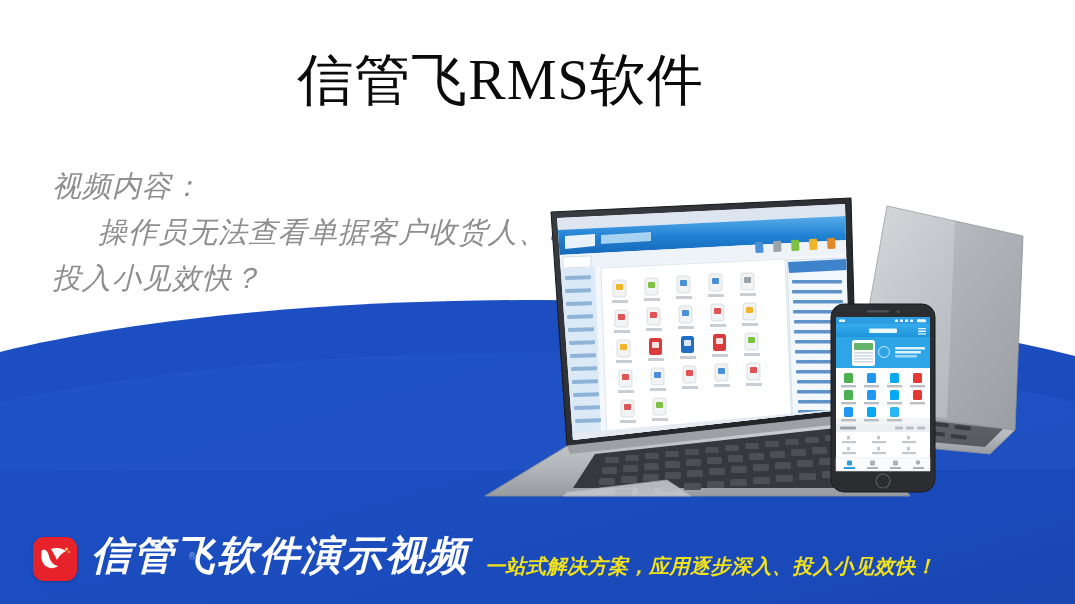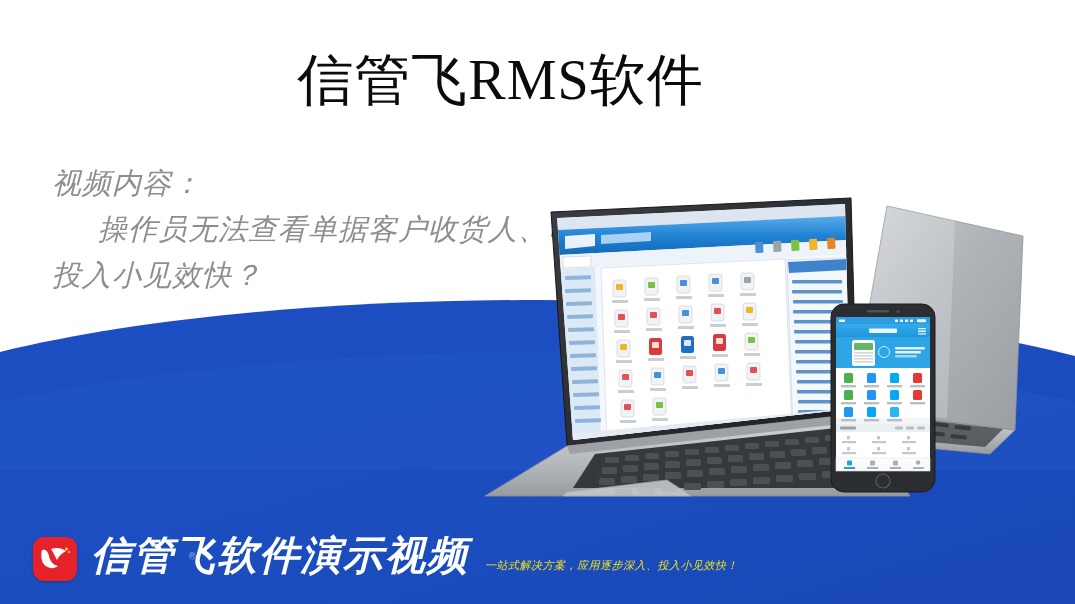--- a/index.html
+++ b/index.html
@@ -16,21 +16,21 @@
     position:absolute;left:0;top:46px;width:1001px;
     text-align:center;
     font-family:"Liberation Serif","DejaVu Serif",serif;
     font-size:56px;line-height:68px;color:#0b0b0b;letter-spacing:1px;
     white-space:nowrap;
   }
 
   
   #body-copy{
     position:absolute;left:52px;top:163px;width:600px;
-    font-family:Liberation Mono, monospace;
+    font-family:Liberation Sans, sans-serif;
     font-style:italic;font-size:29px;line-height:46px;color:#8e8e8e;
     letter-spacing:1px;
   }
   #body-copy .line-indent{text-indent:46px;display:block;}
   #body-copy .line{display:block;}
 
   
   #devices{position:absolute;left:455px;top:196px;width:620px;height:320px;}
 
   
@@ -49,21 +49,21 @@
     font-weight:bold;font-style:italic;font-size:40px;line-height:44px;
     color:#ffffff;letter-spacing:2px;white-space:nowrap;
   }
   #reg-mark{
     position:absolute;top:-2px;left:98px;font-size:11px;font-style:normal;
     font-weight:normal;color:#8ea8de;
   }
   #banner-tagline{
     margin-left:16px;margin-top:14px;
     font-family:"DejaVu Sans","Liberation Sans",sans-serif;
-    font-weight:normal;font-style:italic;font-size:11px;line-height:20px;
+    font-weight:bold;font-style:italic;font-size:20px;line-height:20px;
     color:#f2e21a;letter-spacing:0.5px;white-space:nowrap;
   }
 </style>
 </head>
 <body>
 
 <div id="slide">
 
   <svg class="wave-layer" viewBox="0 0 1075 604" preserveAspectRatio="none">
     <defs>

